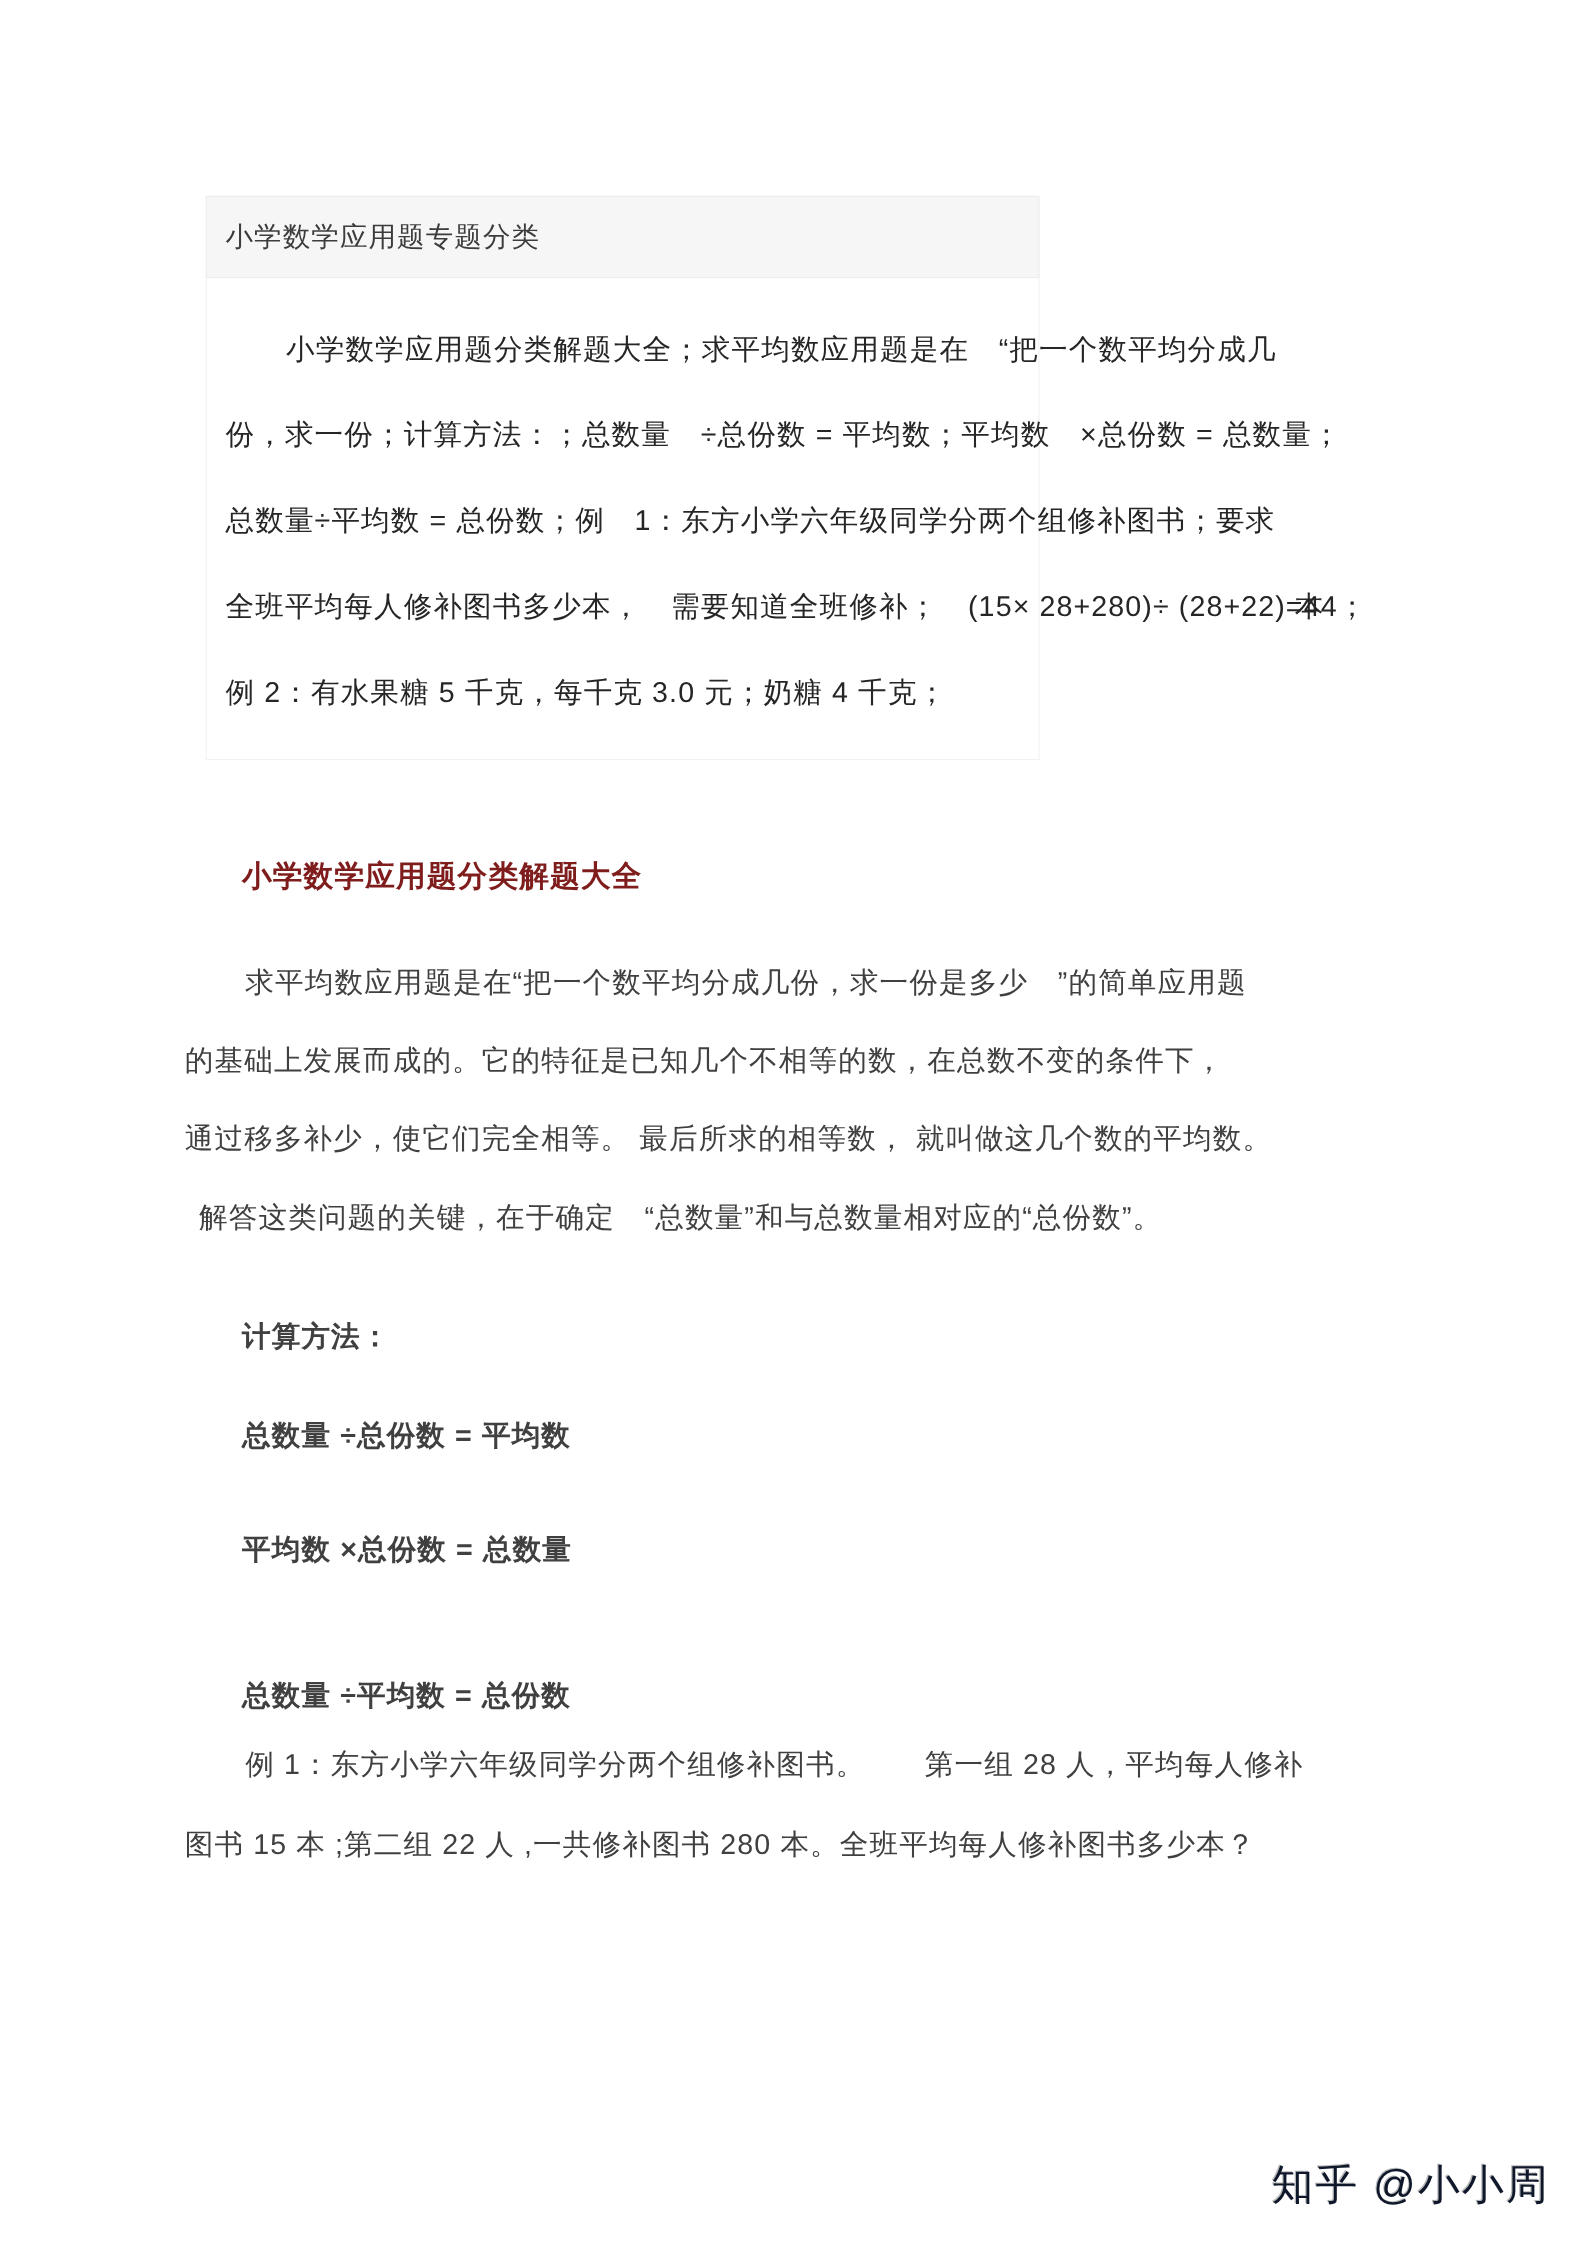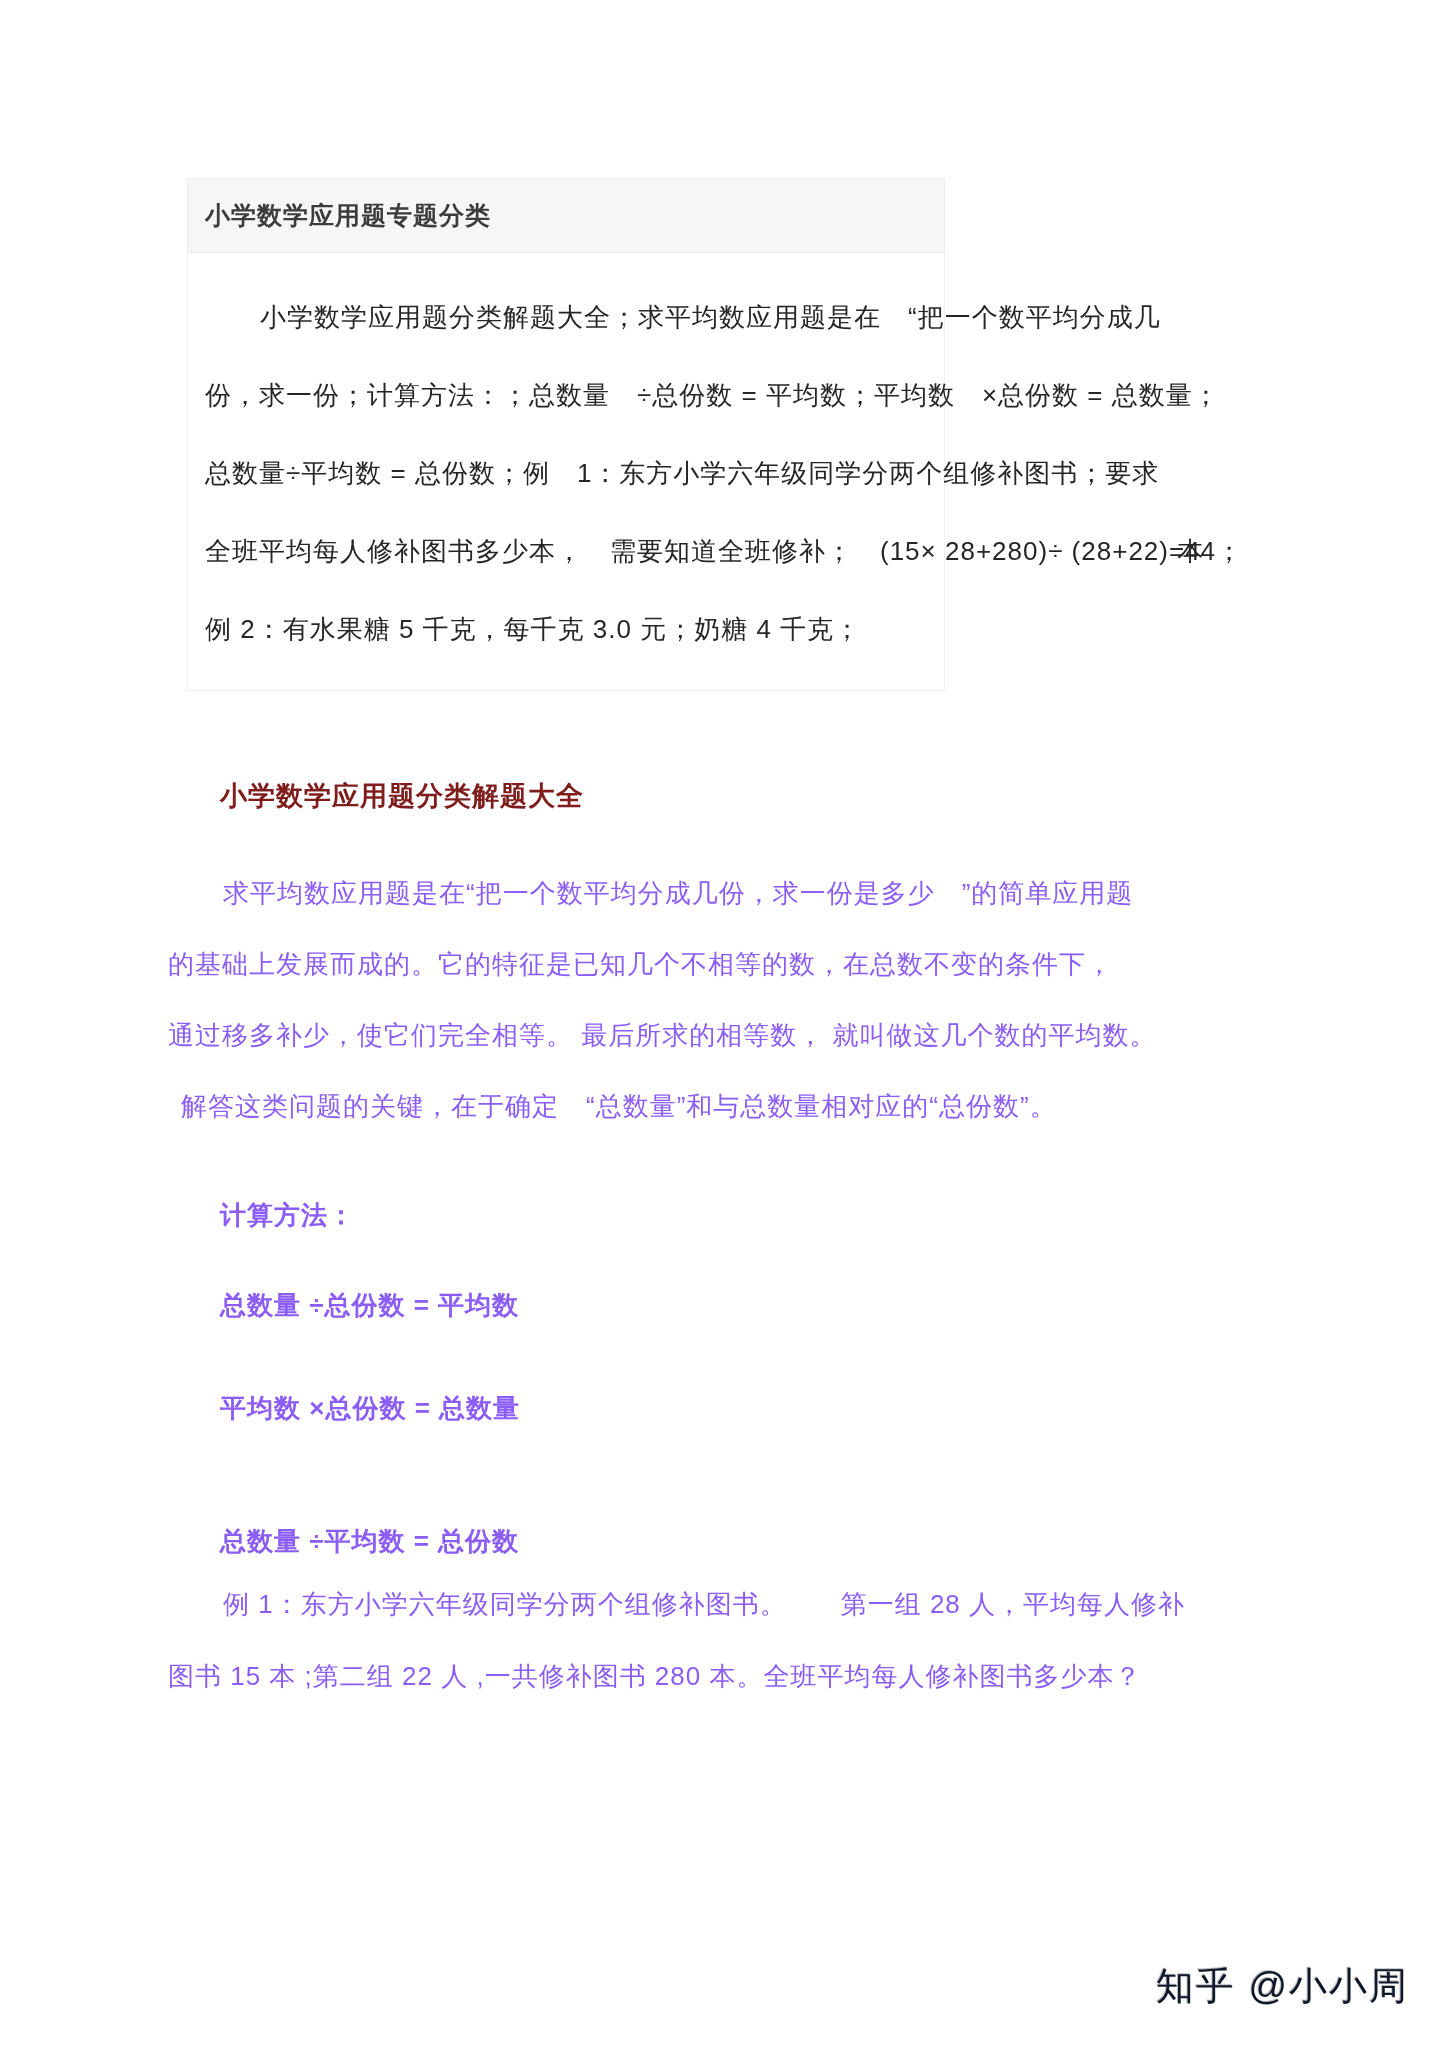--- a/index.html
+++ b/index.html
@@ -13,39 +13,39 @@
   }
   .doc-page { position:absolute; inset:0; background:#ffffff; }
 
   
   .title-box { position:absolute; left:187px; top:178px; width:758px; }
   .title-strip {
     height:75px; background:#f6f6f6;
     border:1px solid #ededed;
     display:flex; align-items:center;
     padding-left:17px;
-    font-size:25px; color:#3c3c3c; letter-spacing:1px;font-weight:bold;
+    font-size:25px; color:#3c3c3c; letter-spacing:1px;
   }
   .abstract-body {
     border:1px solid #f1f1f1; border-top:none;
     background:#ffffff;
     padding:25px 0 22px 17px;
   }
   .abs-line {
     height:78px; line-height:78px;
     font-size:26px; letter-spacing:1px;
     white-space:nowrap; color:#262626;
   }
   .abs-line.indent { padding-left:55px;text-align:right; }
 
   .ans-wrap { position:relative; display:inline-block; }
   .ans-overlay { position:absolute; left:-8px; top:0; }
 
   
-  .blk { position:absolute; white-space:nowrap; color:#8b5cf6; letter-spacing:1px; }
+  .blk { position:absolute; white-space:nowrap; color:#404040; letter-spacing:1px; }
   .heading {
     left:220px; top:778px;
     font-size:27px; font-weight:bold; color:#7f1d1d;
   }
   .intro { left:168px; top:858px; font-size:26px; line-height:71px; }
   .line.ind2 { padding-left:55px; }
   .line.ind05 { padding-left:13px; }
 
   .methods-label { left:220px; top:1198px; font-size:26px; font-weight:bold; }
   .formula { font-size:26px; font-weight:bold; left:220px; }

